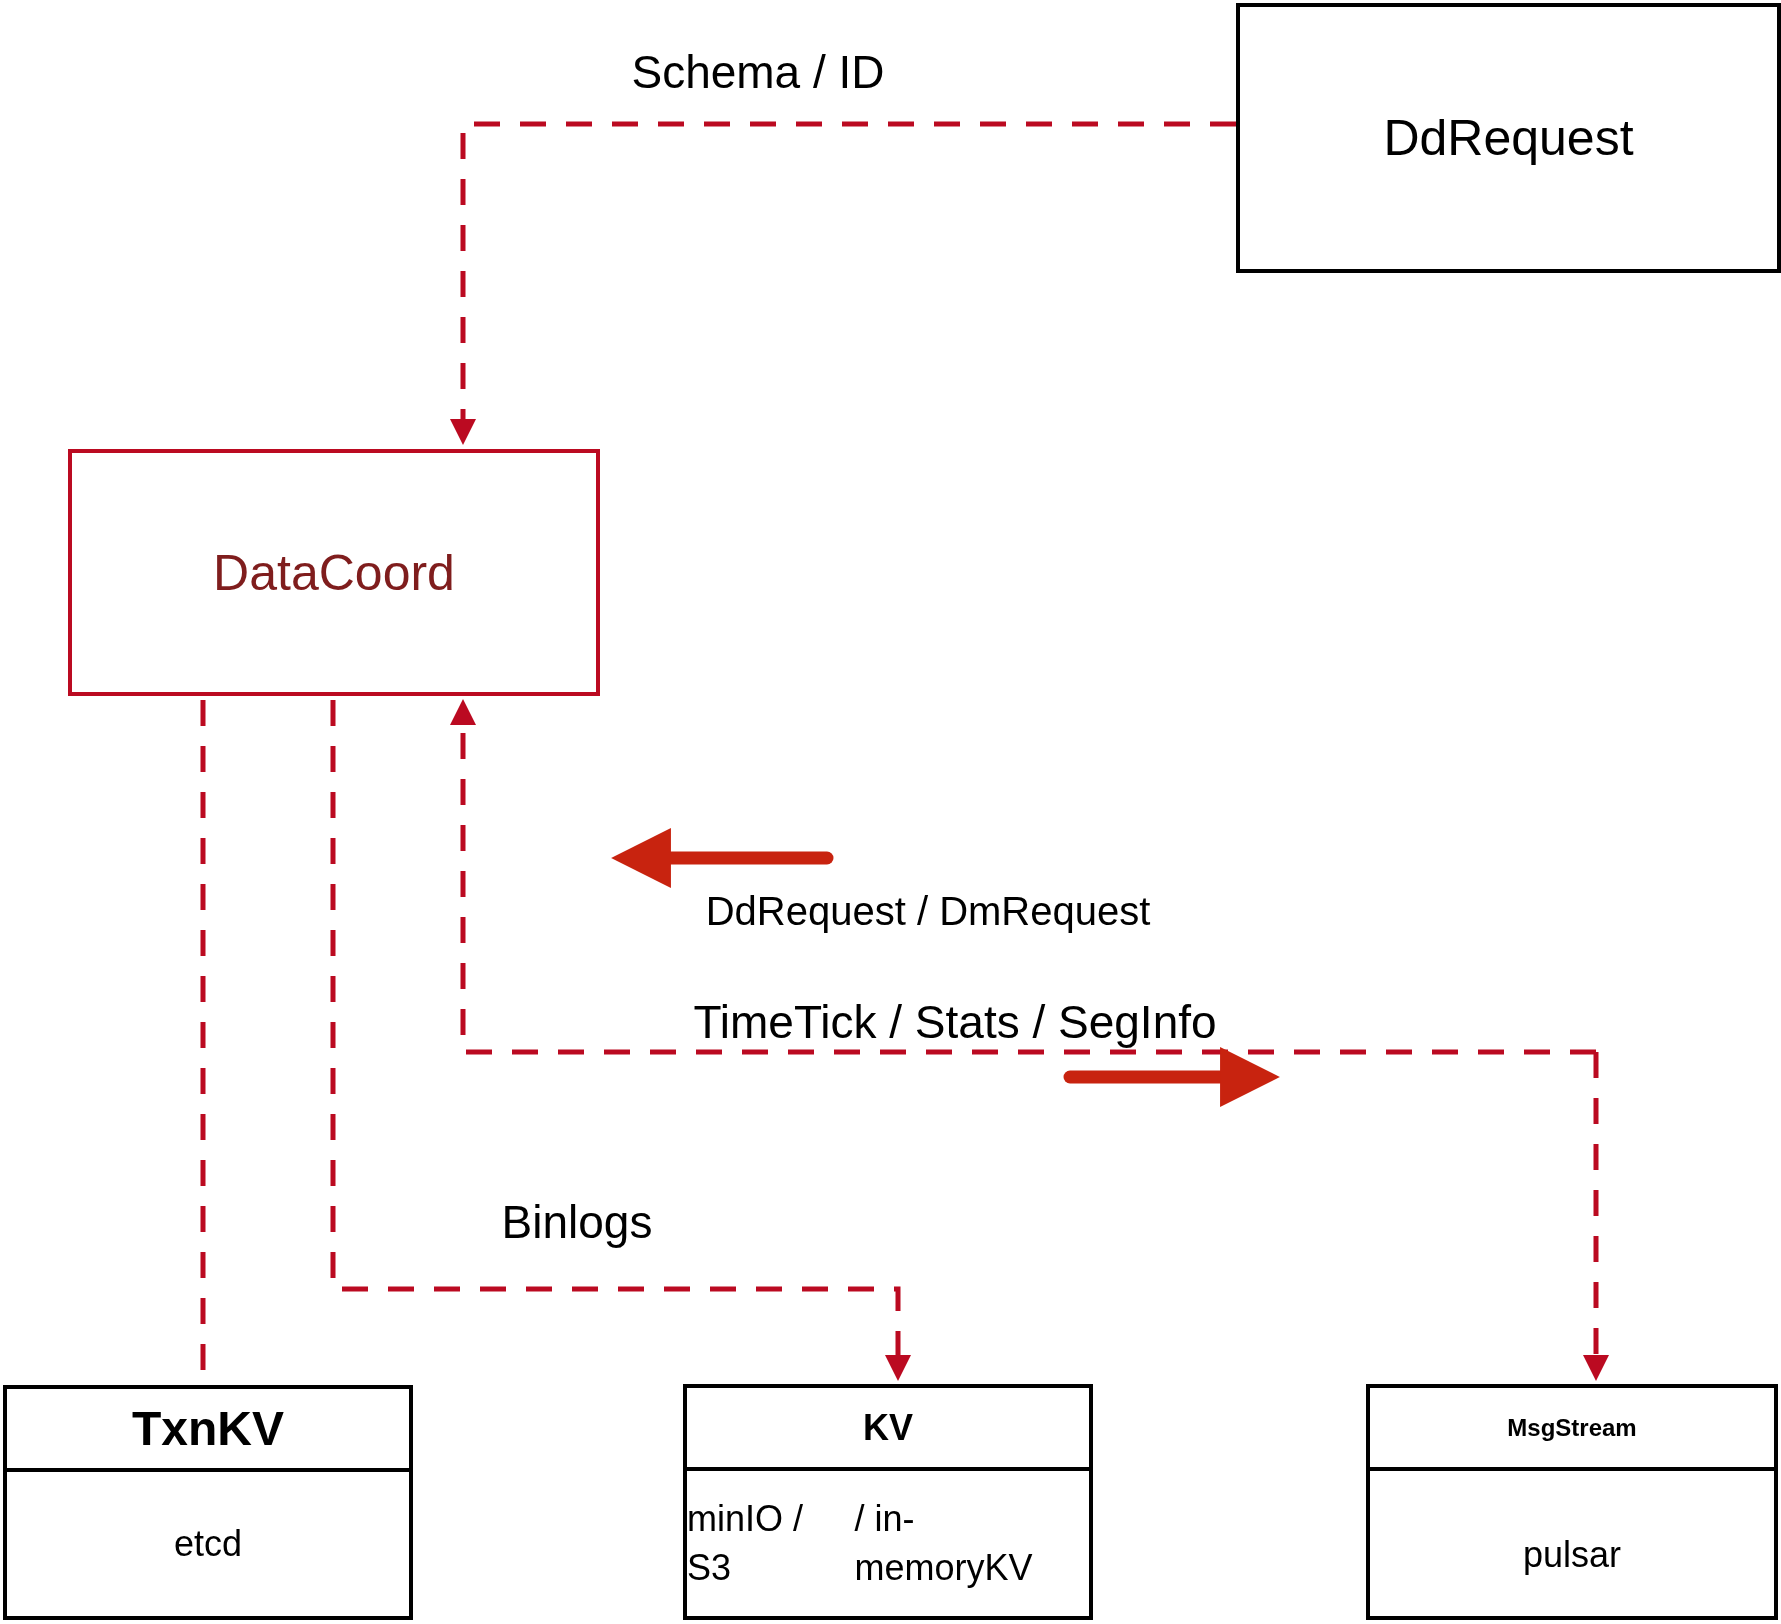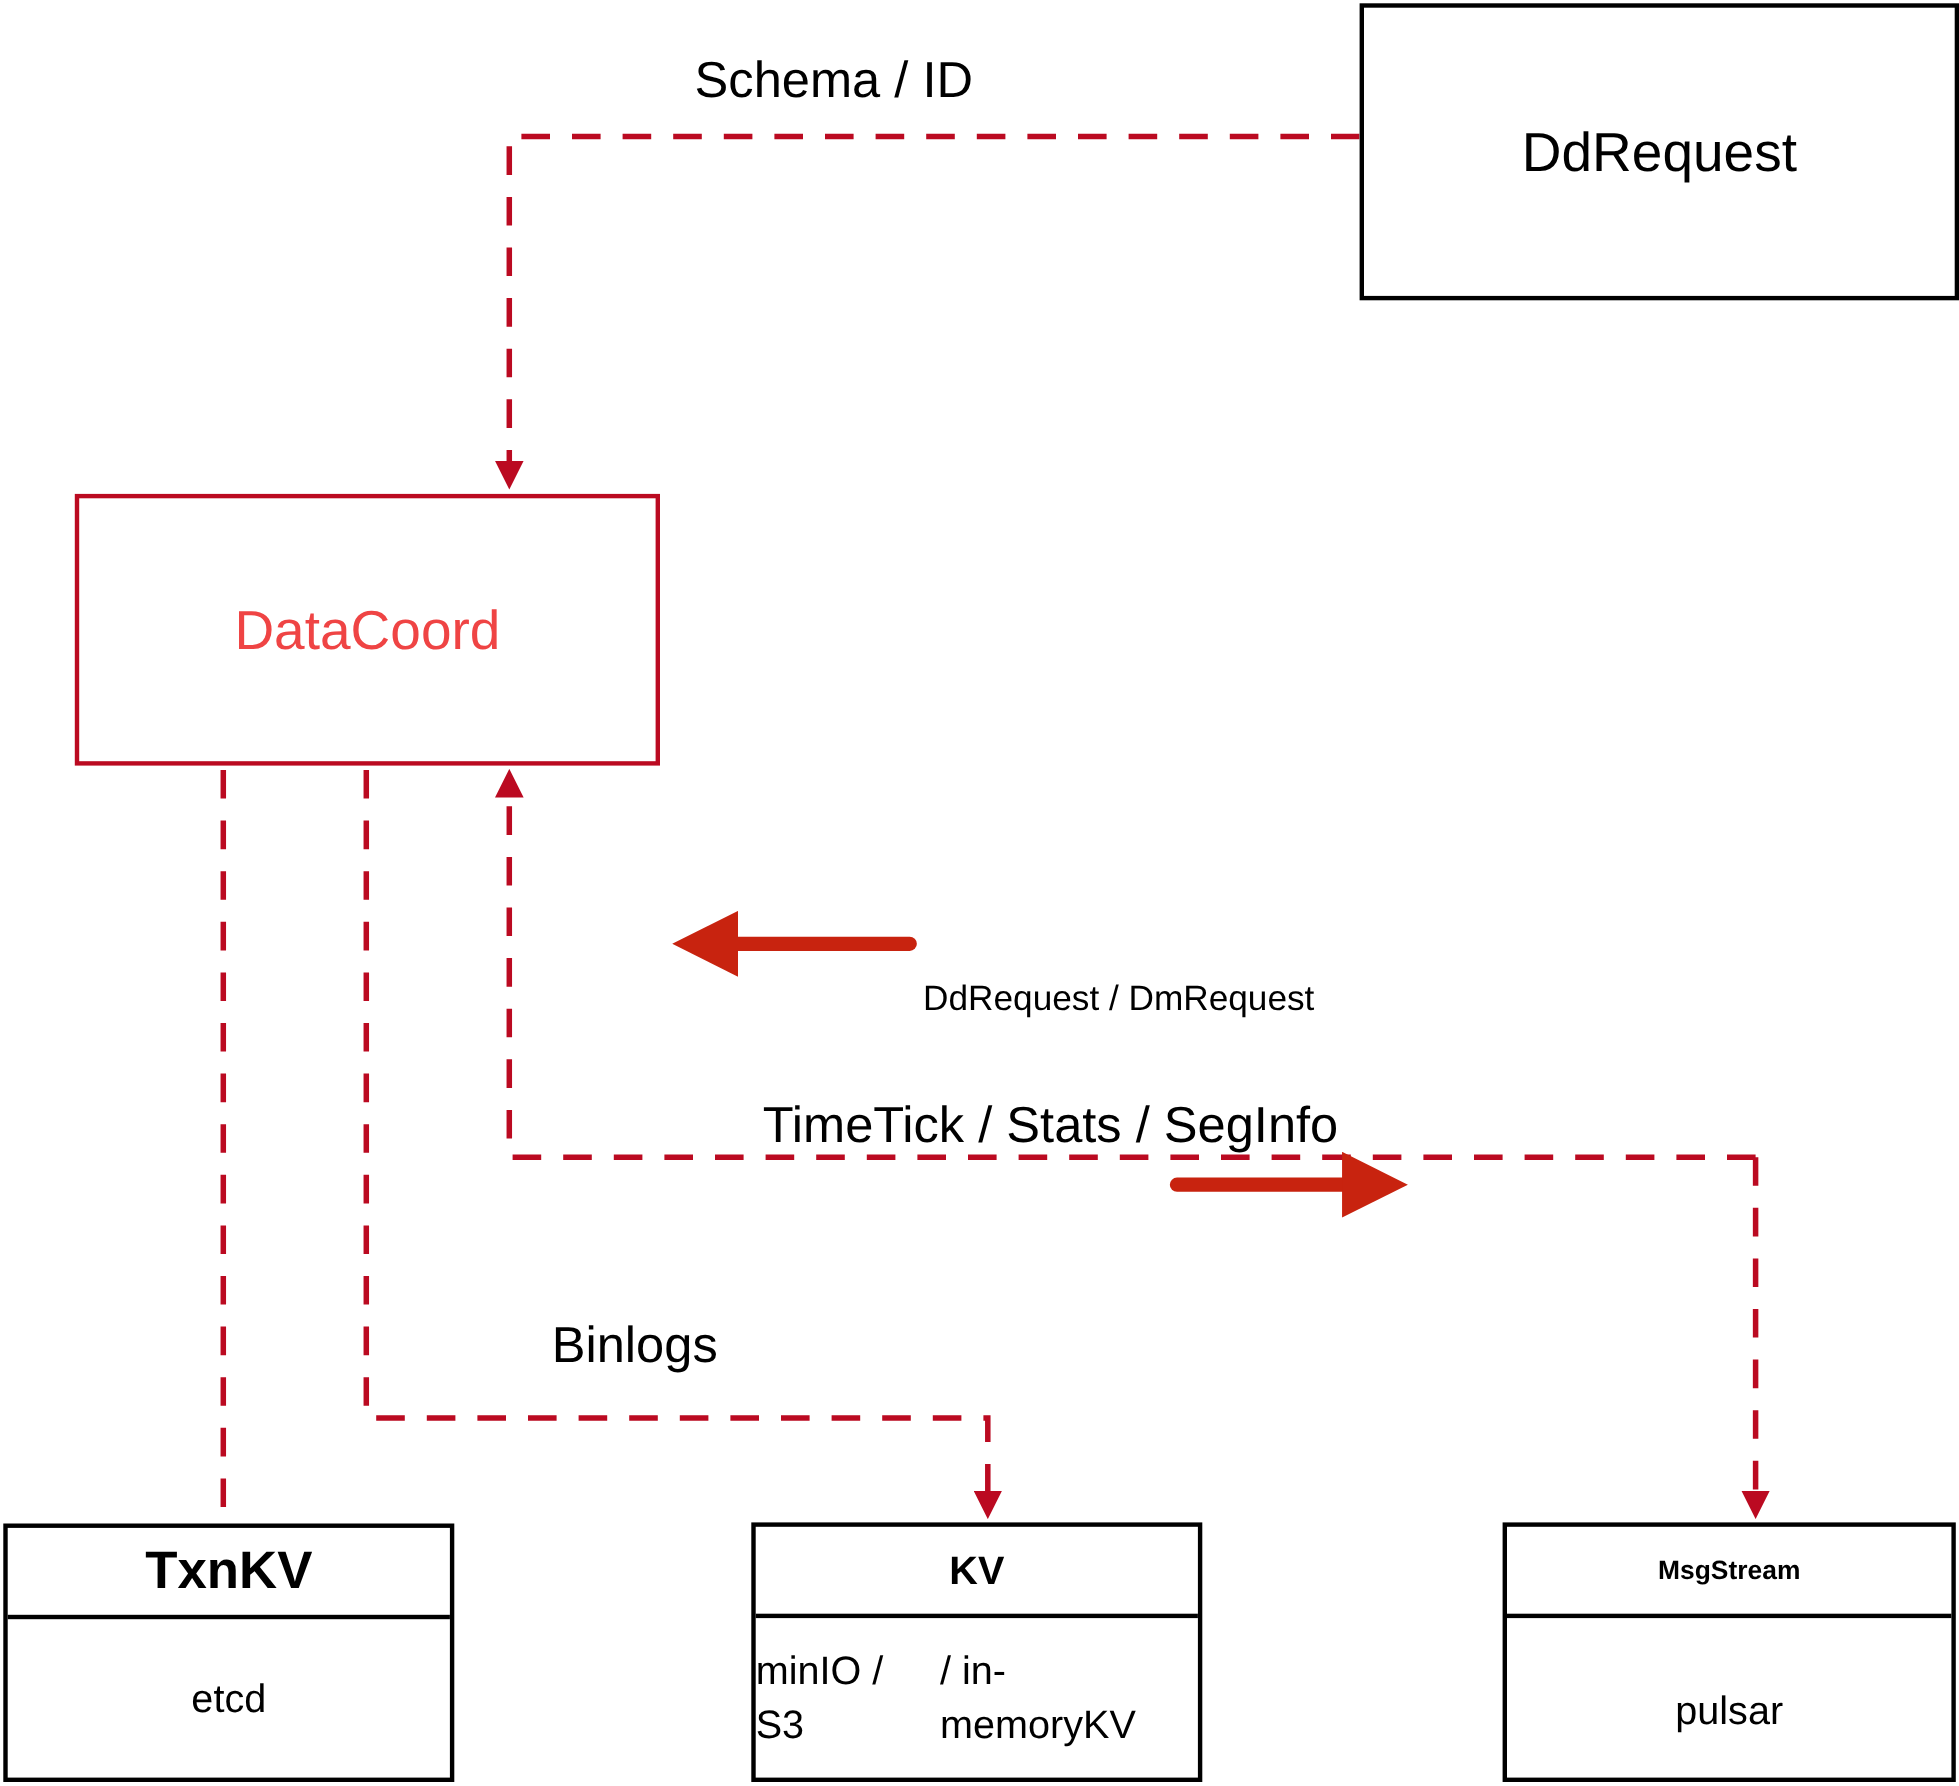--- a/index.html
+++ b/index.html
@@ -44,21 +44,21 @@
   }
   .divider {
     border-bottom: 4px solid #000000;
   }
   .lbl {
     position: absolute;
     white-space: nowrap;
     color: #000000;
   }
   .lbl-red {
-    color: #ef4444;
+    color: #7f1d1d;
   }
   .bold {
     font-weight: bold;
   }
   .center-x {
     transform: translateX(-50%);
   }
   .stack {
     position: absolute;
     display: flex;
@@ -135,19 +135,19 @@
     <div class="box-title divider" style="height:83px; font-size:24px;">
       <span class="bold">MsgStream</span>
     </div>
     <div class="box-title" style="height:167px; font-size:36px;">
       <span>pulsar</span>
     </div>
   </div>
 
   <div class="lbl center-x" style="left:758px; top:45px; font-size:46px;">Schema / ID</div>
 
-  <div class="lbl center-x" style="left:1017px; top:889px; font-size:32px;">DdRequest / DmRequest</div>
+  <div class="lbl center-x" style="left:928px; top:889px; font-size:40px;">DdRequest / DmRequest</div>
 
   <div class="lbl center-x" style="left:955px; top:995px; font-size:46px;">TimeTick / Stats / SegInfo</div>
 
   <div class="lbl center-x" style="left:577px; top:1195px; font-size:46px;">Binlogs</div>
 
 </div>
 
 </body></html>

